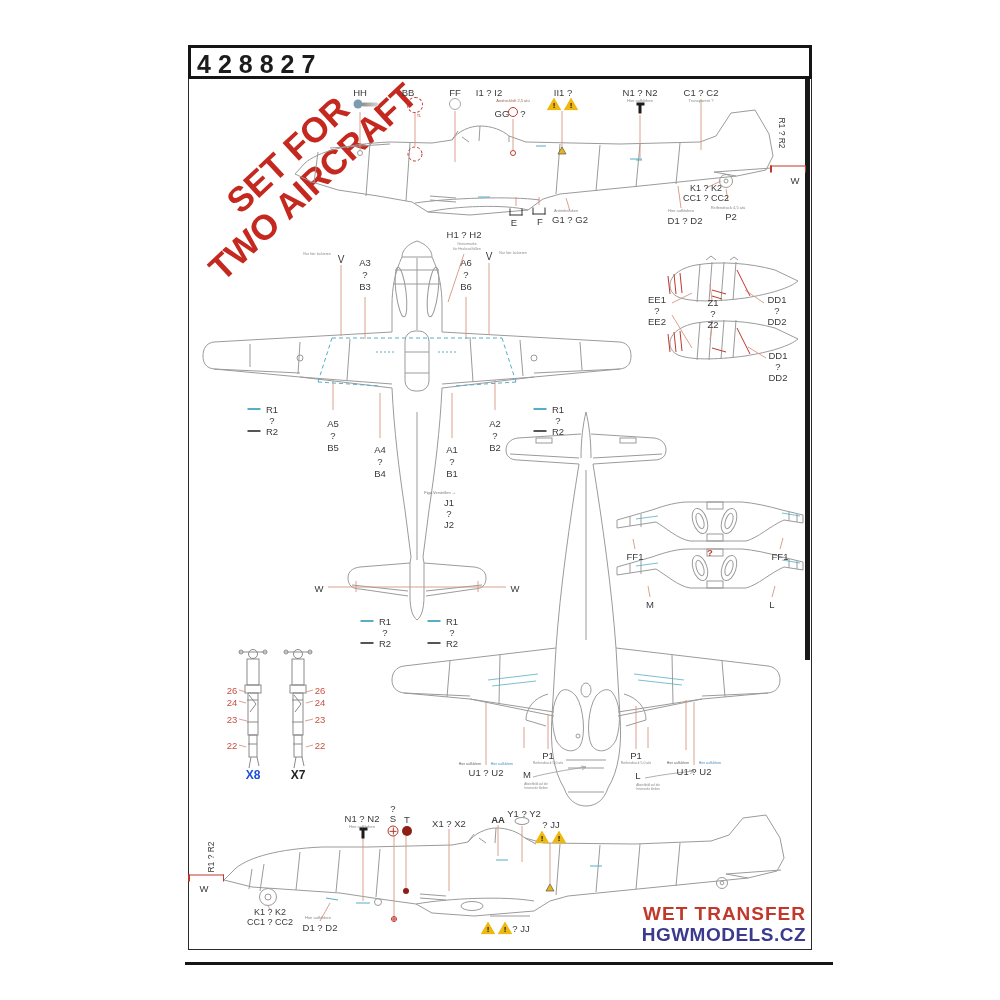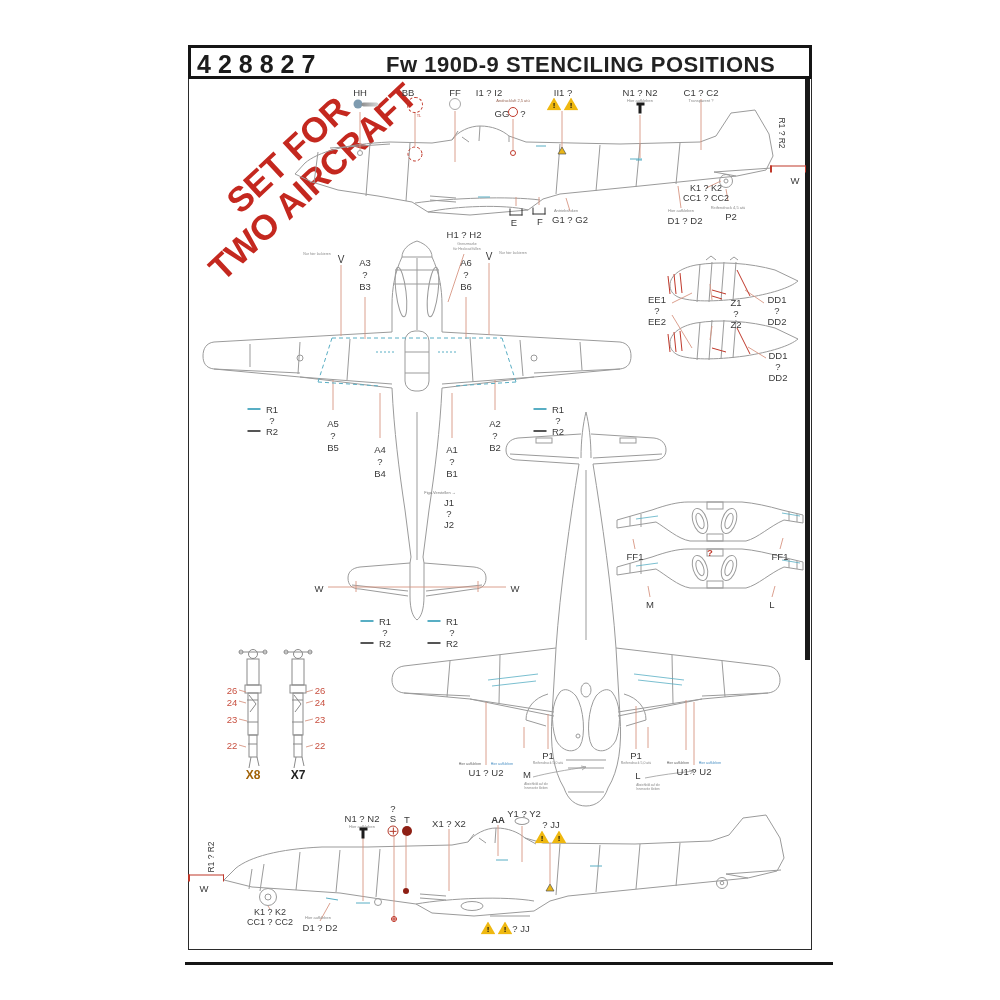--- a/index.html
+++ b/index.html
@@ -48,21 +48,20 @@
 <body>
 
 <div id="canvas">
 
   <div class="abs" id="page-frame"></div>
   <div class="abs" id="right-band"></div>
   <div class="abs" id="bottom-rule"></div>
 
   <div class="abs" id="header-box"></div>
   <div class="abs" id="header-code">428827</div>
-  <div class="abs" id="header-title">Fw 190D-9   STENCILING POSITIONS</div>
 
   <div class="abs" id="watermark">
     <div>SET FOR</div>
     <div>TWO AIRCRAFT</div>
   </div>
 
   <svg width="1000" height="1000" viewBox="0 0 1000 1000">
 
     <g stroke="#9b9b9b" fill="none" stroke-width="1">
       <path d="M295,174 L305,163 C318,152 345,144 390,142 L432,143 L452,140 C458,131 470,126 480,126 C492,126 502,130 509,136 L526,142 L620,144 L700,142 L716,136 L731,113 L755,110 L769,134 L773,156 L766,170 L737,176 L640,186 L560,194 L543,199 L528,210 L470,215 L428,212 L412,202 L378,196 L338,190 L312,182 Z"></path>
@@ -405,21 +404,21 @@
         <div>?</div>
         <div>R2</div>
       </div>
       <div class="ann icon-dash-cyan" style="left: 434px; top: 621px; transform: translate(-50%, -50%);"></div>
       <div class="ann icon-dash-dark" style="left: 434px; top: 643px; transform: translate(-50%, -50%);"></div>
       <div class="ann" style="left: 657px; top: 310px; line-height: 11px; transform: translate(-50%, -50%);">
         <div>EE1</div>
         <div>?</div>
         <div>EE2</div>
       </div>
-      <div class="ann" style="left: 736px; top: 313px; line-height: 11px; transform: translate(-50%, -50%);">
+      <div class="ann" style="left: 713px; top: 313px; line-height: 11px; transform: translate(-50%, -50%);">
         <div>Z1</div>
         <div>?</div>
         <div>Z2</div>
       </div>
       <div class="ann" style="left: 777px; top: 310px; line-height: 11px; transform: translate(-50%, -50%);">
         <div>DD1</div>
         <div>?</div>
         <div>DD2</div>
       </div>
       <div class="ann" style="left: 778px; top: 366px; line-height: 11px; transform: translate(-50%, -50%);">
@@ -459,21 +458,21 @@
       </div>
       <div class="ann" style="left: 320px; top: 702px; color: rgb(200, 80, 64); transform: translate(-50%, -50%);">
         <div>24</div>
       </div>
       <div class="ann" style="left: 320px; top: 719px; color: rgb(200, 80, 64); transform: translate(-50%, -50%);">
         <div>23</div>
       </div>
       <div class="ann" style="left: 320px; top: 745px; color: rgb(200, 80, 64); transform: translate(-50%, -50%);">
         <div>22</div>
       </div>
-      <div class="ann" style="left: 253px; top: 775px; font-size: 12px; color: #a16207; font-weight: 700; transform: translate(-50%, -50%);">
+      <div class="ann" style="left: 253px; top: 775px; font-size: 12px; color: #1d4ed8; font-weight: 700; transform: translate(-50%, -50%);">
         <div>X8</div>
       </div>
       <div class="ann" style="left: 298px; top: 775px; font-size: 12px; color: rgb(34, 34, 34); font-weight: 700; transform: translate(-50%, -50%);">
         <div>X7</div>
       </div>
       <div class="ann" style="left: 548px; top: 755px; transform: translate(-50%, -50%);">
         <div>P1</div>
       </div>
       <div class="ann" style="left: 548px; top: 763px; font-size: 3.5px; color: rgb(136, 136, 136); transform: translate(-50%, -50%);">
         <div>Reifendruck 5,0 atü</div>
@@ -564,14 +563,18 @@
       <div class="ann" style="left: 320px; top: 927px; transform: translate(-50%, -50%);">
         <div>D1 ? D2</div>
       </div>
       <div class="ann icon-warning-triangle" style="left: 488px; top: 928px; transform: translate(-50%, -50%);"></div>
       <div class="ann icon-warning-triangle" style="left: 505px; top: 928px; transform: translate(-50%, -50%);"></div>
       <div class="ann" style="left: 521px; top: 928px; transform: translate(-50%, -50%);">
         <div>? JJ</div>
       </div>
     </div>
 
+  <div class="abs" id="brand">
+    <div class="l1">WET TRANSFER</div>
+    <div class="l2">HGWMODELS.CZ</div>
+  </div>
 
 </div>
 
 </body></html>

